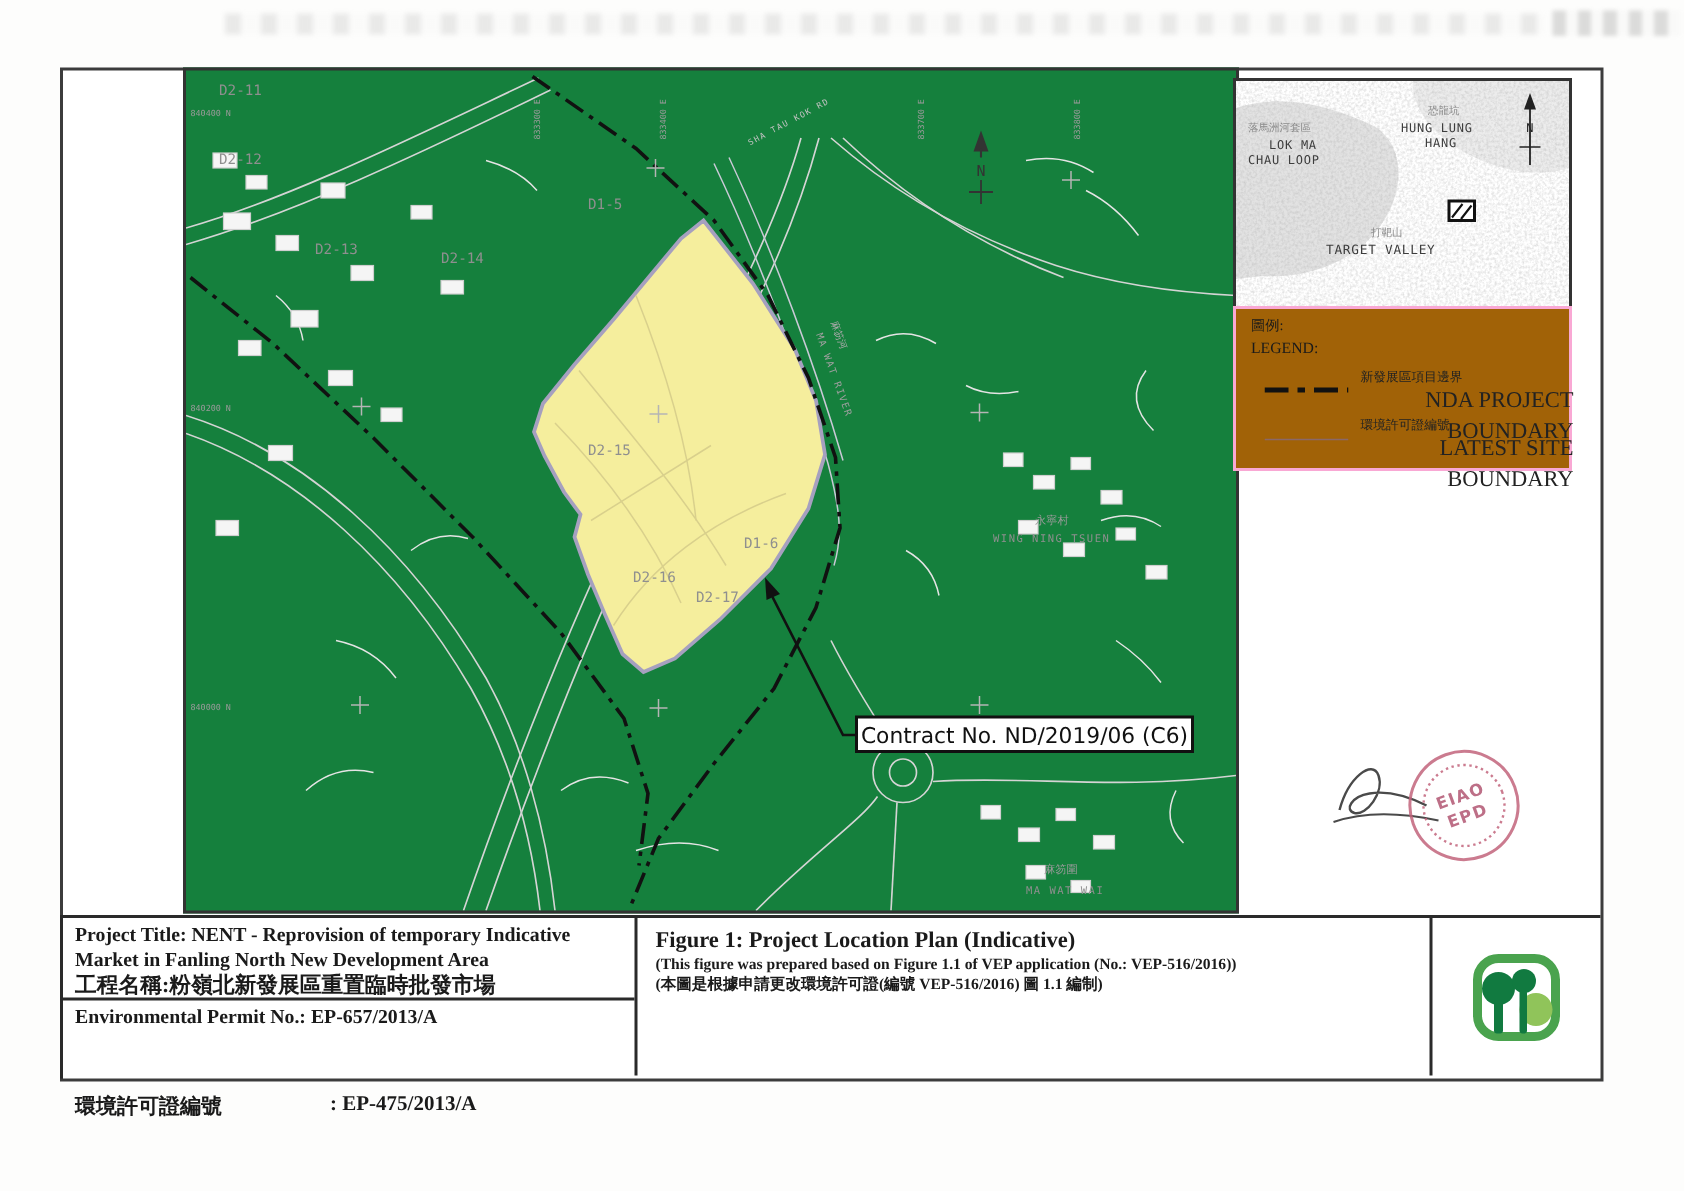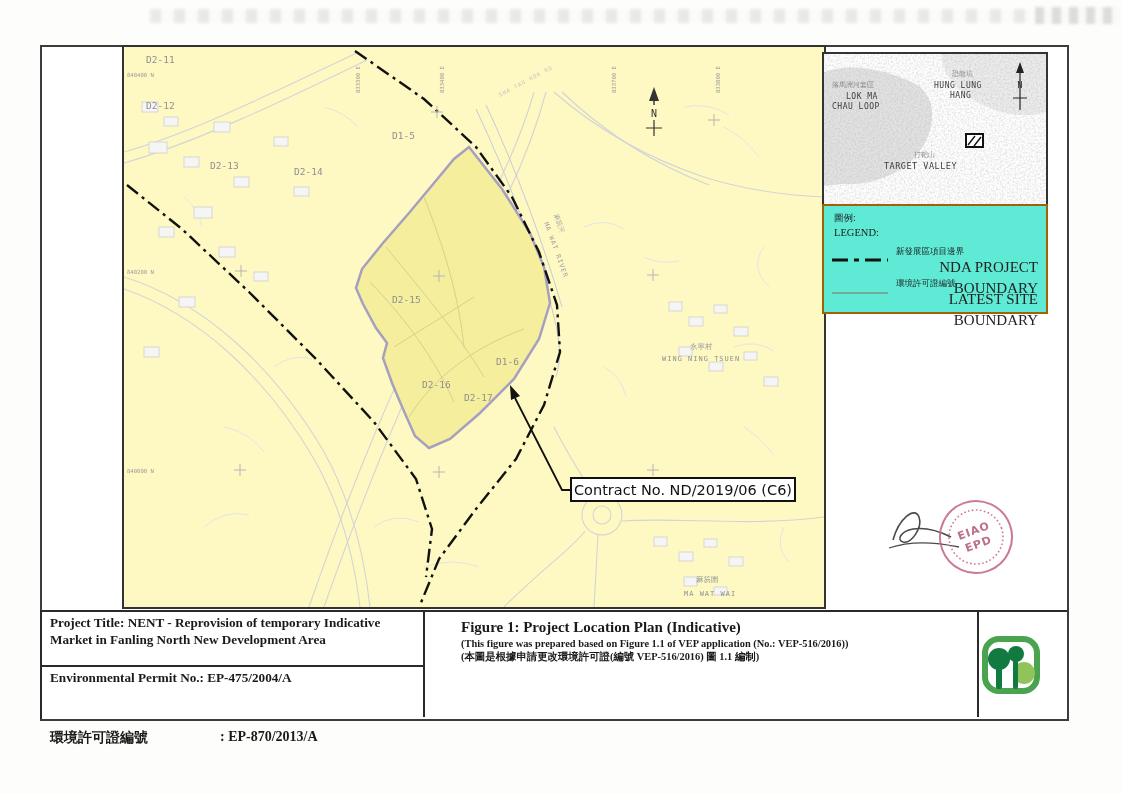--- a/index.html
+++ b/index.html
@@ -6,39 +6,39 @@
   #page{position:relative;width:1123px;height:794px;background:#fdfdfc;overflow:hidden;
         font-family:"Liberation Serif", serif;color:#1a1a1a;}
   .abs{position:absolute;}
   
   #ghost1{left:150px;top:9px;width:880px;height:14px;opacity:.5;filter:blur(1.6px);
     background:repeating-linear-gradient(90deg,rgba(150,150,150,.38) 0 11px,rgba(210,210,210,.10) 11px 24px);}
   #ghost2{left:1035px;top:7px;width:85px;height:17px;opacity:.55;filter:blur(1.4px);
     background:repeating-linear-gradient(90deg,rgba(120,120,120,.45) 0 9px,rgba(200,200,200,.12) 9px 17px);}
   
   #sheet{left:40px;top:45px;width:1025px;height:672px;border:2px solid #3c3c3c;background:#fff;}
-  #mapframe{left:80px;top:-2px;width:700px;height:560px;border:2px solid #333;background:#fef9c3;}
+  #mapframe{left:80px;top:-2px;width:700px;height:560px;border:2px solid #333;background:#15803d;}
   #insetbox{left:780px;top:5px;width:222px;height:152px;border:2px solid #333;background:#fff;overflow:hidden;}
-  #legendbox{left:780px;top:157px;width:222px;height:106px;border:2px solid #a16207;background:#5eead4;}
+  #legendbox{left:780px;top:157px;width:222px;height:106px;border:2px solid #f9a8d4;background:#a16207;}
   .legtitle{font-family:"Liberation Serif",serif;font-size:9.5px;line-height:1.35;margin:6px 0 0 10px;}
-  .legrow{position:absolute;left:8px;width:206px;height:30px;}
+  .legrow{position:absolute;left:19px;width:206px;height:30px;}
   .legsample{position:absolute;left:0;top:8px;width:56px;height:12px;}
   .legtext{position:absolute;left:64px;top:0;font-size:8.5px;line-height:1.35;color:#222;}
   .legtext .en{font-size:15px;text-align:right;}
   
   #titleblock{left:-2px;top:563px;width:1025px;height:107px;border-top:2px solid #2a2a2a;border-left:2px solid #2a2a2a;}
   #cell-project{left:0;top:0;width:381px;height:105px;border-right:2px solid #2a2a2a;}
   #cell-project .row1{position:absolute;left:0;top:0;width:100%;height:53px;border-bottom:2px solid #2a2a2a;}
   #cell-project .row2{position:absolute;left:0;top:55px;width:100%;height:50px;}
   .ptxt{padding:3px 6px 0 8px;font-weight:bold;}
   .en-title{font-size:13.2px;line-height:1.25;}
   .cn-title{font-size:14.5px;line-height:1.3;font-family:"Liberation Serif",serif;}
   .permit-cn{display:flex;font-weight:bold;font-size:14px;padding:0 8px;margin-top:42px;}
   .permit-cn .lbl{width:170px;}
-  #cell-figure{left:383px;top:0;width:530px;height:105px;border-right:2px solid #2a2a2a;padding:6px 0 0 12px;box-sizing:border-box;margin-left:24px;}
+  #cell-figure{left:383px;top:0;width:530px;height:105px;border-right:2px solid #2a2a2a;padding:6px 0 0 12px;box-sizing:border-box;}
   .fig-en{font-weight:bold;font-size:15px;line-height:1.25;}
   .fig-cn{font-weight:bold;font-size:16.5px;line-height:1.3;}
   .fig-note{font-weight:bold;font-size:10.4px;line-height:1.3;}
   #cell-logo{left:913px;top:0;width:112px;height:105px;display:flex;align-items:center;justify-content:center;}
   svg text{user-select:none;}
 </style>
 </head>
 <body>
 
 <div id="page">
@@ -263,26 +263,27 @@
         <circle cx="42" cy="42" r="27" stroke="#c2647c" stroke-width="1.6" fill="none" stroke-dasharray="1.6 2.4"></circle>
         <text x="42" y="39" text-anchor="middle" font-size="11" font-weight="bold" letter-spacing="1" font-family="DejaVu Sans, sans-serif" fill="#b25672">EIAO</text>
         <text x="42" y="53" text-anchor="middle" font-size="11" font-weight="bold" letter-spacing="1" font-family="DejaVu Sans, sans-serif" fill="#b25672">EPD</text>
       </g>
     </svg>
 
     <div class="abs" id="titleblock">
       <div class="abs" id="cell-project">
         <div class="row1">
           <div class="ptxt en-title">Project Title: NENT - Reprovision of temporary Indicative Market in Fanling North New Development Area</div>
+          <div class="ptxt cn-title" style="padding-top:0;">工程名稱:粉嶺北新發展區重置臨時批發市場</div>
         </div>
         <div class="row2">
-          <div class="ptxt en-title">Environmental Permit No.: EP-475/2004/A</div>
+          <div class="ptxt en-title">Environmental Permit No.: EP-657/2013/A</div>
           <div class="permit-cn">
             <span class="lbl">環境許可證編號</span>
-            <span>: EP-870/2013/A</span>
+            <span>: EP-475/2013/A</span>
           </div>
         </div>
       </div>
       <div class="abs" id="cell-figure">
         <div class="fig-en">Figure 1: Project Location Plan (Indicative)</div>
         <div class="fig-note">(This figure was prepared based on Figure 1.1 of VEP application (No.: VEP-516/2016))</div>
         <div class="fig-note">(本圖是根據申請更改環境許可證(編號 VEP-516/2016) 圖 1.1 編制)</div>
       </div>
       <div class="abs" id="cell-logo">
         <svg width="64" height="64" viewBox="0 0 64 64">

